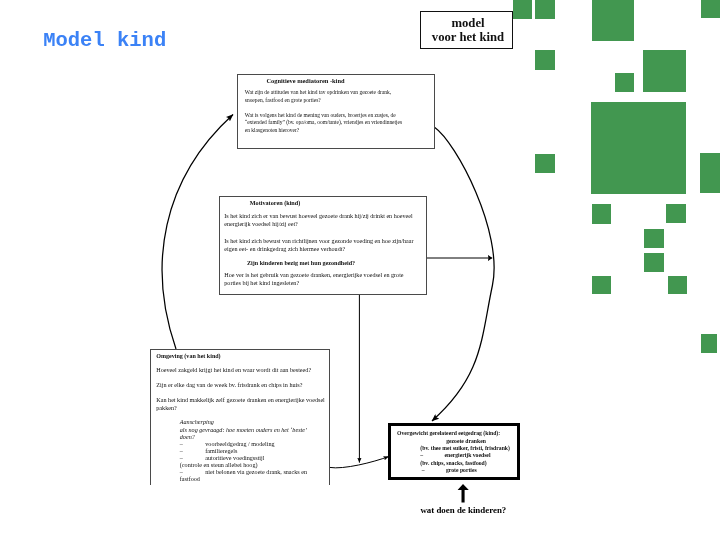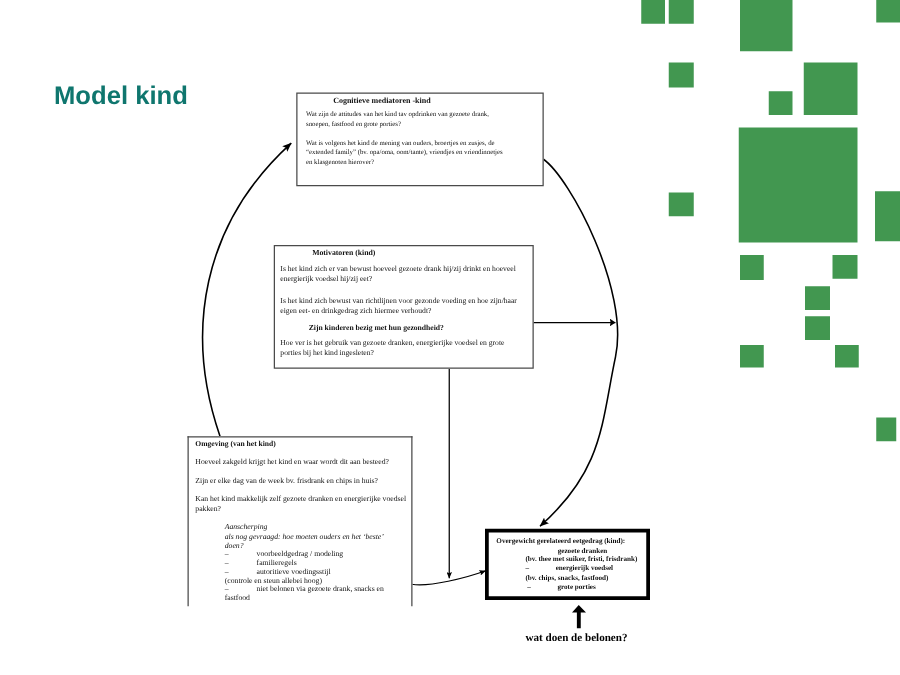--- a/index.html
+++ b/index.html
@@ -1,22 +1,22 @@
 <!DOCTYPE html>
 <html><head>
 <meta charset="utf-8">
 <style>
   html,body{margin:0;padding:0;}
   body{width:720px;height:540px;background:#ffffff;overflow:hidden;position:relative;
        font-family:"Liberation Serif",serif;-webkit-font-smoothing:antialiased;}
   .slide{position:absolute;left:0;top:0;width:720px;height:540px;overflow:hidden;background:#fff;}
   #deco{position:absolute;left:0;top:0;width:720px;height:540px;}
   .sq{position:absolute;}
-  #title{position:absolute;left:43.2px;top:31px;font-family:Liberation Sans, sans-serif;
-         font-weight:bold;font-size:20.5px;line-height:20px;color:#0f766e;margin-top:36px;}
+  #title{position:absolute;left:43.2px;top:31px;font-family:Liberation Mono, monospace;
+         font-weight:bold;font-size:20.5px;line-height:20px;color:#3b82f6;}
 
   .box{position:absolute;box-sizing:border-box;background:#fff;
        border:0.9px solid #4a4a4a;}
   .boxthick{border:3.6px solid #000;}
 
   .modelbox{position:absolute;left:420px;top:11px;width:93px;height:38px;
             box-sizing:border-box;border:1.8px solid #111;background:#fff;
             font-family:"Liberation Serif",serif;font-weight:bold;font-size:12.7px;
             line-height:13.8px;text-align:center;color:#111;padding-top:4.8px;padding-left:3px;}
 
@@ -48,20 +48,24 @@
       <div class="sq" style="left: 592px; top: 204px; width: 19px; height: 20px; background: rgb(66, 151, 80);"></div>
       <div class="sq" style="left: 666px; top: 204px; width: 20px; height: 19px; background: rgb(66, 151, 80);"></div>
       <div class="sq" style="left: 644px; top: 229px; width: 20px; height: 19px; background: rgb(66, 151, 80);"></div>
       <div class="sq" style="left: 644px; top: 253px; width: 20px; height: 19px; background: rgb(66, 151, 80);"></div>
       <div class="sq" style="left: 592px; top: 276px; width: 19px; height: 18px; background: rgb(66, 151, 80);"></div>
       <div class="sq" style="left: 668px; top: 276px; width: 19px; height: 18px; background: rgb(66, 151, 80);"></div>
       <div class="sq" style="left: 701px; top: 334px; width: 16px; height: 19px; background: rgb(66, 151, 80);"></div>
     </div>
   <div id="title">Model kind</div>
 
+  <div class="modelbox">
+    <div>model</div>
+    <div>voor het kind</div>
+  </div>
 
   <div class="box" id="boxCog" style="left:237px;top:74px;width:198px;height:75px;">
     <div class="bx-head" style="margin-top:2.2px;padding-right:61px;font-size:6.4px;">Cognitieve mediatoren -kind</div>
     <div class="bx-p" style="margin:5.2px 0 0 6.8px;">
         <div>Wat zijn de attitudes van het kind tav opdrinken van gezoete drank,</div>
         <div>snoepen, fastfood en grote porties?</div>
       </div>
     <div class="bx-p" style="margin:6.6px 0 0 6.8px;">
         <div>Wat is volgens het kind de mening van ouders, broertjes en zusjes, de</div>
         <div>“extended family” (bv. opa/oma, oom/tante), vriendjes en vriendinnetjes</div>
@@ -140,14 +144,14 @@
       </marker>
     </defs>
     <path d="M176,349 C147.2,265.7 161.8,179.3 233,114.5" fill="none" stroke="#000" stroke-width="1.25" marker-end="url(#ah)"></path>
     <path d="M434.5,127.2 C456.3,142.4 503.7,232.5 492.4,285.5 S483.0,375.6 432.0,421.0" fill="none" stroke="#000" stroke-width="1.25" marker-end="url(#ah)"></path>
     <path d="M426.5,258.0 L492.3,258.0" fill="none" stroke="#000" stroke-width="1.0" marker-end="url(#ahm)"></path>
     <path d="M359.4,294.8 L359.4,462.6" fill="none" stroke="#000" stroke-width="1.0" marker-end="url(#ahs)"></path>
     <path d="M329.4,467.4 C343.6,469.8 373.3,462.2 388.5,456.6" fill="none" stroke="#000" stroke-width="1.0" marker-end="url(#ahs)"></path>
     <path d="M463.0,484.0 L468.8,490.0 L464.6,490.0 L464.6,502.6 L461.5,502.6 L461.5,490.0 L457.6,490.0 Z" fill="#000" stroke="none"></path>
   </svg>
 
-  <div class="cap" style="left:420.4px;top:505.0px;">wat doen de belonen?</div>
+  <div class="cap" style="left:420.4px;top:505.0px;">wat doen de kinderen?</div>
 </div>
 
 </body></html>

